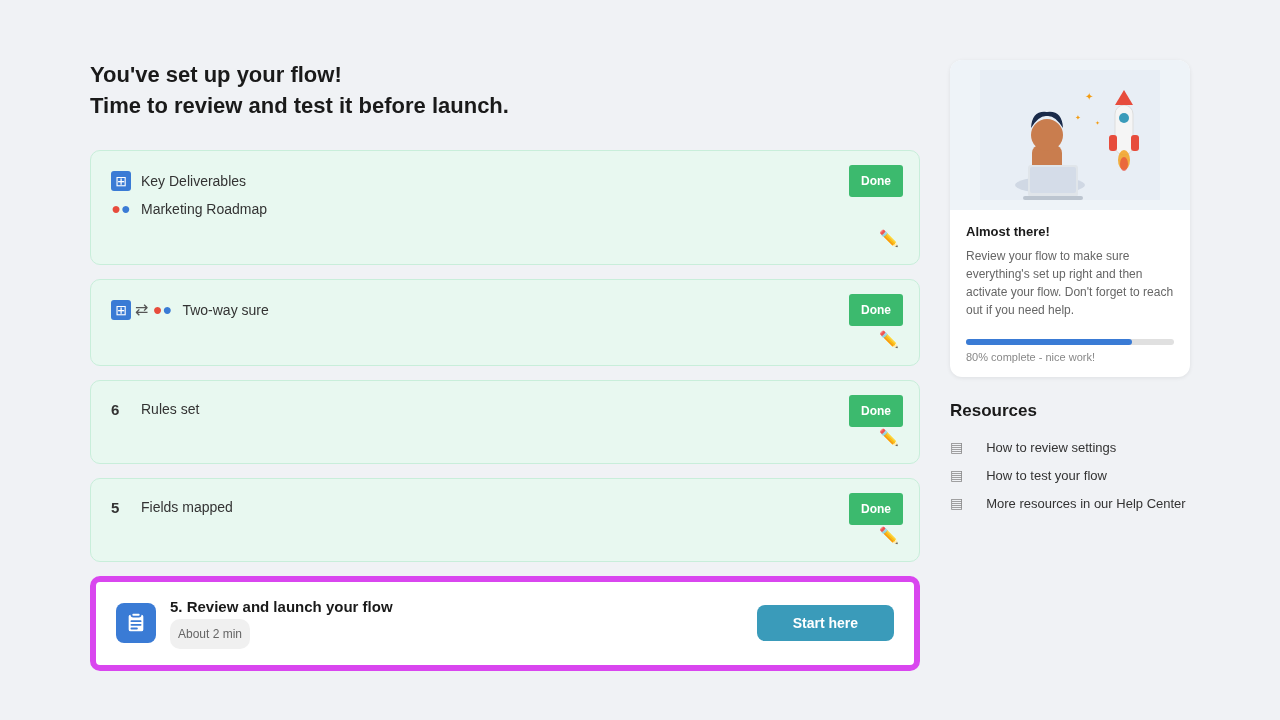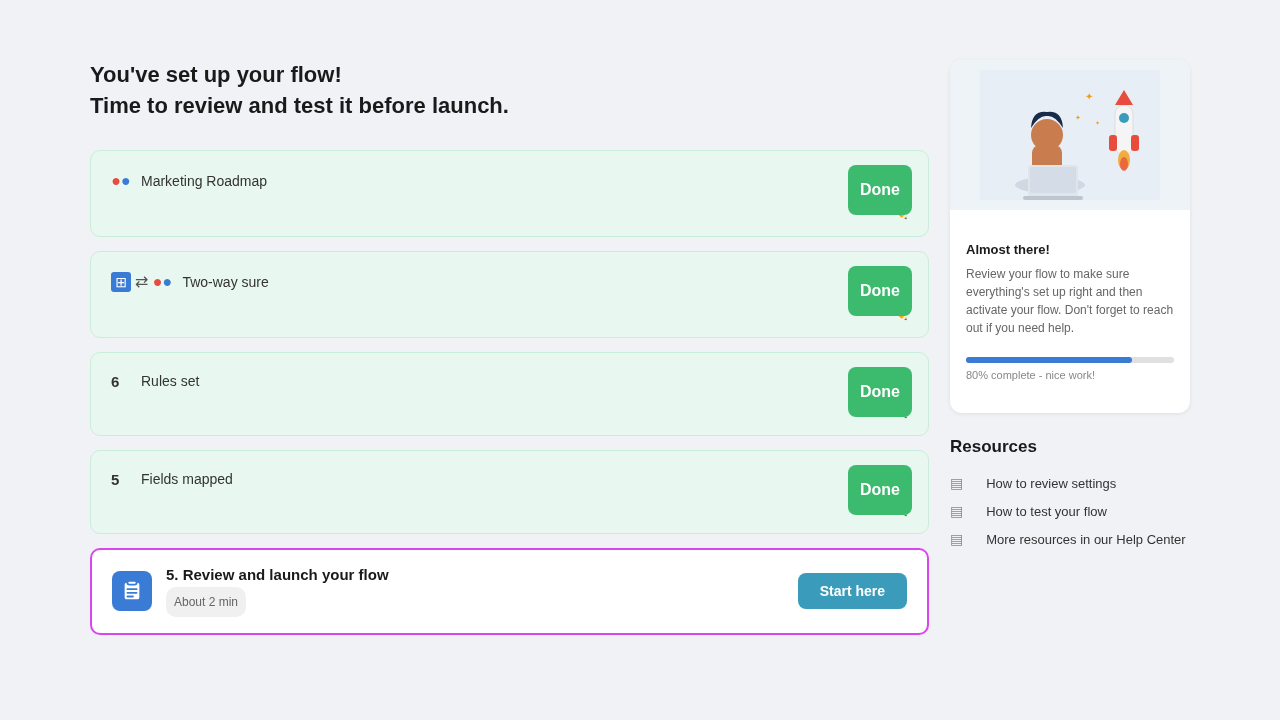--- a/index.html
+++ b/index.html
@@ -6,21 +6,21 @@
     body {
       background: #f0f2f5;
       font-family: -apple-system, BlinkMacSystemFont, 'Segoe UI', sans-serif;
       min-height: 720px;
       display: flex;
       justify-content: center;
       padding: 60px 40px;
     }
     .page-wrapper {
       display: flex;
-      gap: 21px;
+      gap: 30px;
       max-width: 1100px;
       width: 100%;
     }
     .main-content {
       flex: 1;
     }
     .page-title {
       font-size: 22px;
       font-weight: 700;
       color: #1a1a1a;
@@ -30,35 +30,35 @@
     .card {
       background: #e8f8f0;
       border-radius: 10px;
       padding: 16px 20px;
       margin-bottom: 14px;
       border: 1px solid #c8eeda;
       position: relative;
     }
     .card-last {
       background: #fff;
-      border: 2px solid #d946ef;
+      border: 6px solid #d946ef;
       border-radius: 10px;
       padding: 16px 20px;
       margin-bottom: 14px;
       display: flex;
       align-items: center;
       gap: 14px;
     }
     .done-badge {
       background: #3cba6e;
       color: #fff;
-      font-size: 16px;
+      font-size: 12px;
       font-weight: 600;
-      padding: 16px 12px;
-      border-radius: 8px;
+      padding: 9px 12px;
+      border-radius: 3px;
       position: absolute;
       top: 14px;
       right: 16px;
     }
     .card-row {
       display: flex;
       align-items: center;
       gap: 10px;
       padding: 4px 0;
     }
@@ -142,21 +142,21 @@
       color: #666;
       background: #f0f0f0;
       display: inline-block;
       padding: 8px 8px;
       border-radius: 10px;
     }
     .start-btn {
       background: #3a9bba;
       color: white;
       border: none;
-      padding: 10px 22px;
+      padding: 10px 36px;
       border-radius: 8px;
       font-size: 14px;
       font-weight: 600;
       cursor: pointer;
       white-space: nowrap;
     }
     
     .sidebar {
       width: 240px;
       flex-shrink: 0;
@@ -171,21 +171,21 @@
     .sidebar-illustration {
       background: #eef3f8;
       height: 150px;
       display: flex;
       align-items: center;
       justify-content: center;
       position: relative;
       overflow: hidden;
     }
     .sidebar-text {
-      padding: 32px 16px;
+      padding: 14px 16px;
     }
     .sidebar-almost {
       font-size: 13px;
       font-weight: 700;
       color: #1a1a1a;
       margin-bottom: 8px;
     }
     .sidebar-desc {
       font-size: 12px;
       color: #666;
@@ -244,20 +244,24 @@
 <div class="page-wrapper">
 
   <div class="main-content">
     <div class="page-title">
       <div>You've set up your flow!</div>
       <div>Time to review and test it before launch.</div>
     </div>
 
     <div class="card">
       <span class="done-badge">Done</span>
+      <div class="card-row">
+        <span class="icon-grid"></span>
+        <span class="item-label">Key Deliverables</span>
+      </div>
       <div class="card-row">
         <span class="icon-people">
           <span class="dot-red">●</span>
             <span class="dot-blue">●</span>
         </span>
         <span class="item-label">Marketing Roadmap</span>
       </div>
       <div class="card-row-bottom">
         <span class="pencil-icon">✏️</span>
       </div>

